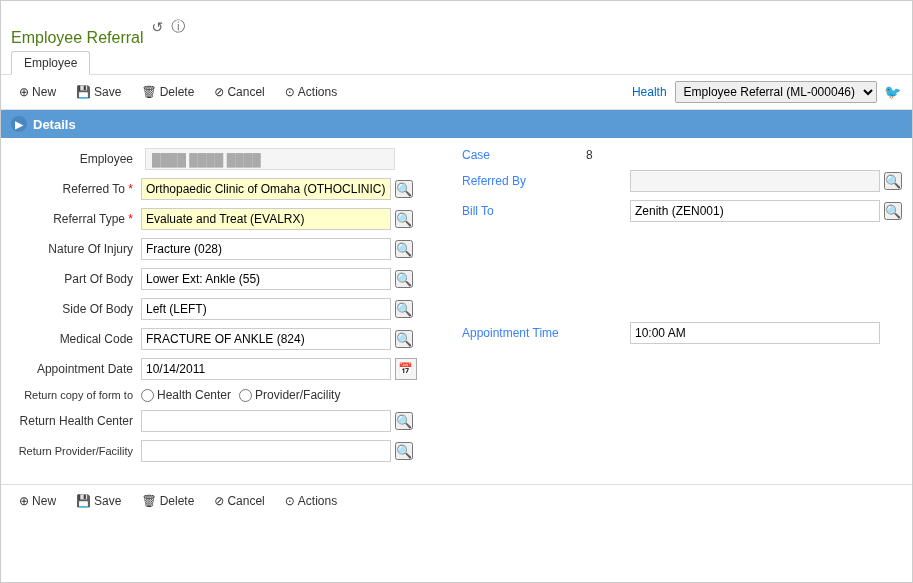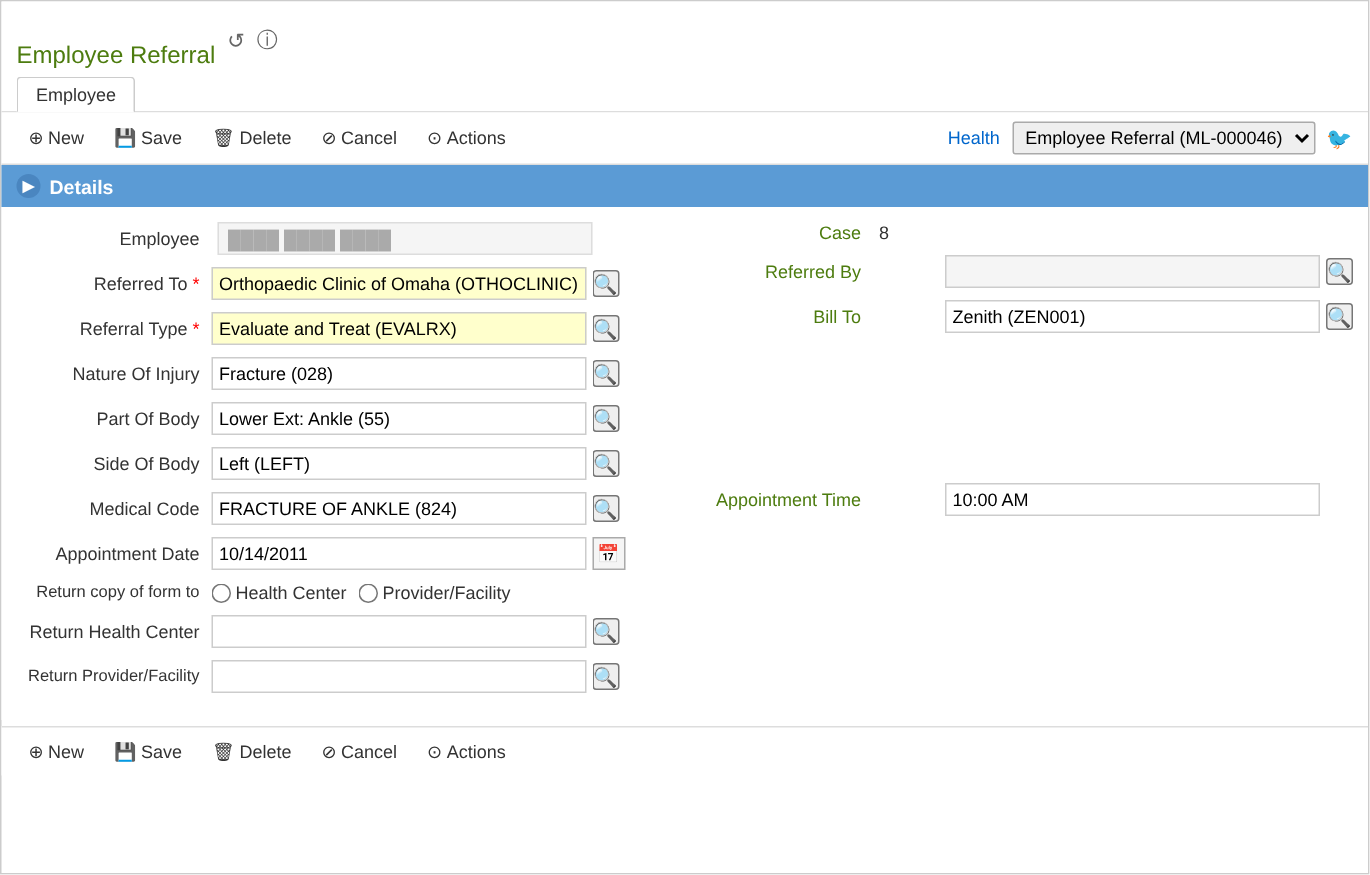--- a/index.html
+++ b/index.html
@@ -51,21 +51,21 @@
     .radio-label { display: flex; align-items: center; gap: 3px; font-size: 12px; cursor: pointer; }
 
     
     .cal-btn { width: 22px; height: 22px; border: 1px solid #aaa; background: #f5f5f5; cursor: pointer; display: flex; align-items: center; justify-content: center; font-size: 12px; }
 
     
     .comments-textarea { width: 250px; height: 60px; border: 1px solid #ccc; font-size: 12px; padding: 3px; resize: none; }
 
     
     .form-row-right { display: flex; align-items: center; margin-bottom: 8px; }
-    .form-label-right { width: 120px; text-align: right; padding-right: 8px; color: #4d7c0f; font-size: 12px; flex-shrink: 0; }
+    .form-label-right { width: 120px; padding-right: 8px; color: #3b82f6; font-size: 12px; flex-shrink: 0; }
     .form-input-right { width: 250px; height: 22px; border: 1px solid #ccc; padding: 2px 4px; font-size: 12px; background: #fff; margin-left: 48px; }
 
     
     .bottom-toolbar { display: flex; align-items: center; padding: 6px 10px; background: #fff; border-top: 1px solid #ddd; gap: 4px; margin-top: 4px; }
 
     
     .comments-wrap { position: relative; }
   </style>
 </head>
 <body>

